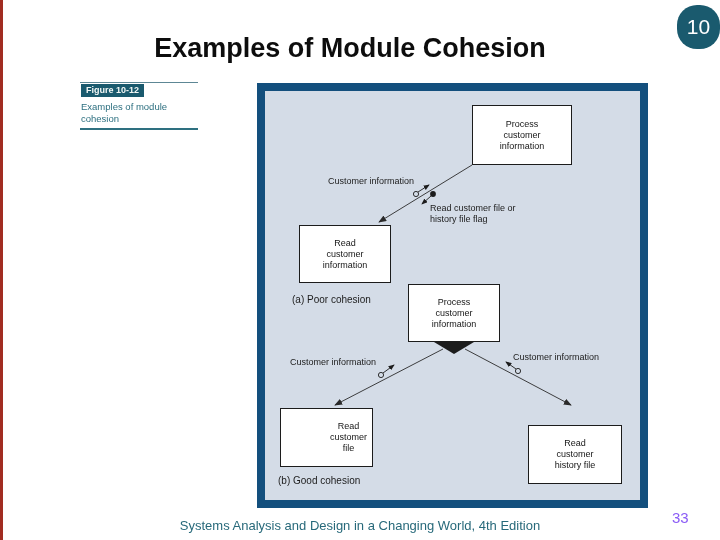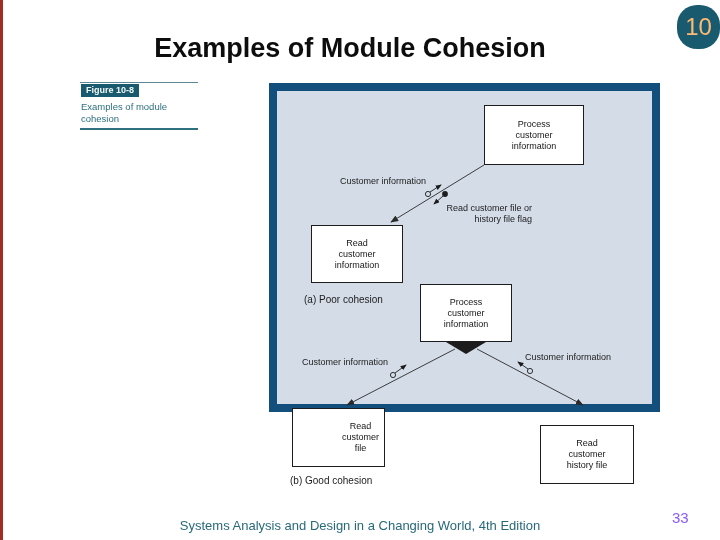--- a/index.html
+++ b/index.html
@@ -12,22 +12,22 @@
     overflow: hidden;
   }
   .abs { position: absolute; }
 
   
   .left-stripe { left: 0; top: 0; width: 3px; height: 540px; background: #a12c21; }
 
   
   .chapter-badge {
     left: 677px; top: 5px; width: 43px; height: 44px;
-    background: #1a5a6e; color: #fdba74;
-    font-size: 24px; line-height: 44px; text-align: center; border-radius: 20px;
+    background: #1a5a6e; color: #ffffff;
+    font-size: 21px; line-height: 44px; text-align: center; border-radius: 20px;
   }
 
   
   .slide-title {
     left: 0; top: 33px; width: 700px;
     text-align: center; color: #0d0d0d;
     font-size: 27px; letter-spacing: 0px;
   }
 
   
@@ -38,39 +38,39 @@
     font-size: 9px; font-weight: bold; line-height: 13px;
   }
   .fig-caption {
     left: 81px; top: 101px; width: 112px;
     color: #2e7080; font-size: 9.5px; line-height: 12px;
   }
   .fig-rule-bottom { left: 80px; top: 128px; width: 118px; height: 2px; background: #2e7080; }
 
   
   .figure-panel {
-    left: 257px; top: 83px; width: 391px; height: 329px;
-    border: 8px solid #134f7d; background: #d4dce7; margin-left: 12px;
+    left: 257px; top: 83px; width: 391px; height: 425px;
+    border: 8px solid #134f7d; background: #d4dce7;
   }
   .panel-svg { position: absolute; left: 0; top: 0; width: 375px; height: 409px; }
 
   .module-box {
     position: absolute;
     background: #ffffff; border: 1.5px solid #1c1c1c;
     display: flex; align-items: center; justify-content: center;
     text-align: center; color: #161616;
     font-size: 9px; line-height: 11px;
   }
   .module-box .wrapspan { display: inline-block; width: 56px; }
 
   .diag-label {
     position: absolute; color: #1c1c1c;
     font-size: 9px; line-height: 10.5px; white-space: nowrap;
   }
-  .diag-label.wrap { white-space: normal; text-align: right; }
+  .diag-label.wrap { white-space: normal; text-align: left; }
   .section-caption {
     position: absolute; color: #1c1c1c; font-size: 10px; white-space: nowrap;
   }
 
   
   .footer-text {
     left: 0; top: 518px; width: 720px; text-align: center;
     color: #27697a; font-size: 13px;
   }
   .page-number {
@@ -81,21 +81,21 @@
 </head>
 <body>
 
 <div class="abs left-stripe"></div>
 
 <div class="abs chapter-badge">10</div>
 
 <h1 class="abs slide-title">Examples of Module Cohesion</h1>
 
 <div class="abs fig-rule-top"></div>
-<div class="abs fig-tag">Figure 10-8</div>
+<div class="abs fig-tag">Figure 10-12</div>
 <div class="abs fig-caption">Examples of module cohesion</div>
 <div class="abs fig-rule-bottom"></div>
 
 <div class="abs figure-panel">
 
   <svg class="panel-svg" viewBox="0 0 375 409">
     <defs>
       <marker id="arrowMain" markerWidth="9" markerHeight="7" refX="8" refY="3.5" orient="auto">
         <path d="M0,0 L9,3.5 L0,7 z" fill="#2a2a2a"></path>
       </marker>

